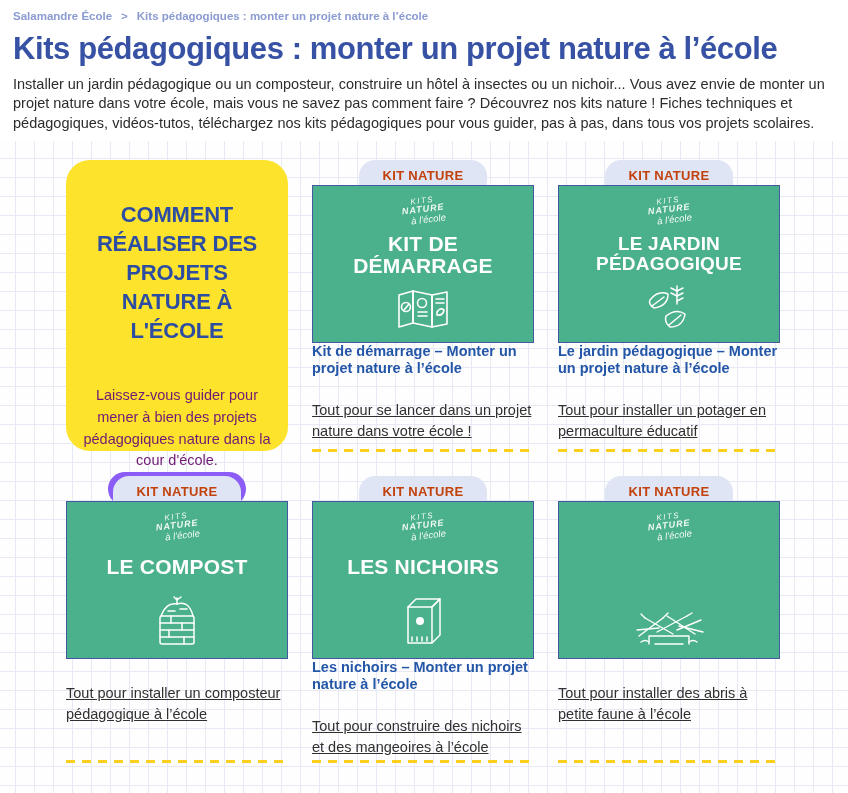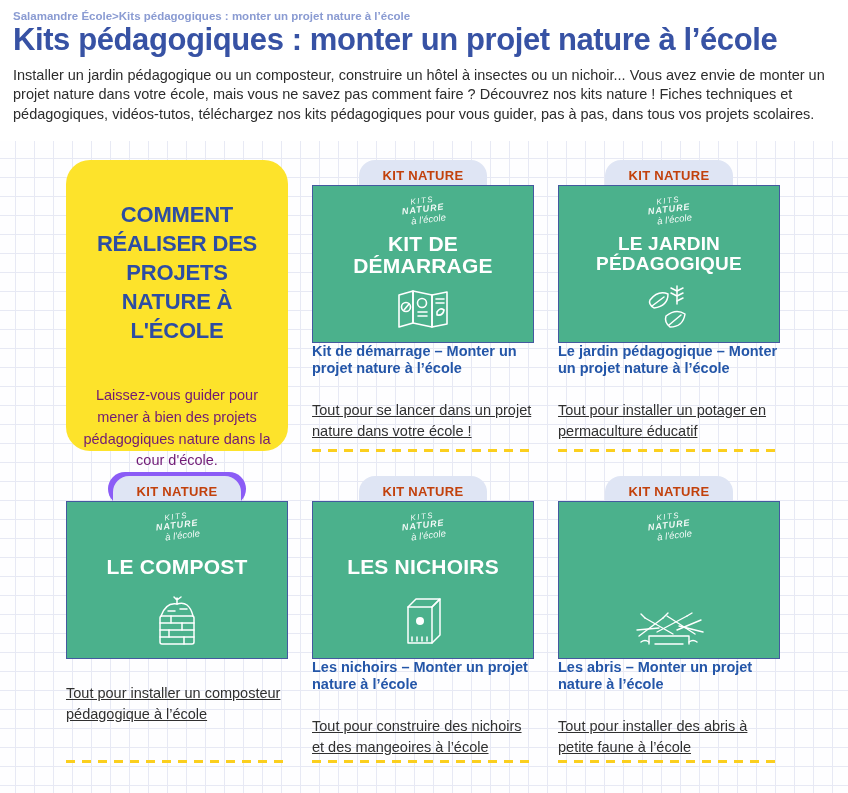--- a/index.html
+++ b/index.html
@@ -8,23 +8,23 @@
     font-family:"Liberation Sans", sans-serif;
     background:#ffffff;
     position:relative;
     overflow:hidden;
     -webkit-font-smoothing:antialiased;
   }
 
   
   .header { padding:10px 13px 0 13px; }
   .breadcrumb {
-    display:flex; align-items:center; 
+    display:flex; align-items:center; gap:9px;
     font-size:11.5px; color:#8a9bd2; font-weight:600;
-    white-space:nowrap;
+    margin-bottom:9px; white-space:nowrap;
   }
   .breadcrumb .crumb-link { cursor:pointer; }
   .page-title {
     font-size:31px; font-weight:800; color:#3752a4;
     letter-spacing:-0.4px; margin-bottom:8px;
   }
   .intro {
     font-size:14.5px; line-height:1.33; color:#2c2c2c;
     max-width:828px;
   }
@@ -279,20 +279,19 @@
             <path d="M26 26 L56 10"></path>
             <path d="M36 10 L64 28"></path>
             <path d="M46 24 L70 14"></path>
             <path d="M6 24 L28 22"></path>
             <path d="M48 20 L72 26"></path>
             <path d="M32 12 l5 -5 M56 10 l5 -3 M14 12 l-4 -4"></path>
             <path d="M18 30 H58 M18 30 v8 M58 30 v8 M24 38 h28"></path>
             <path d="M10 36 q4 -3 8 0 M58 36 q4 -3 8 0"></path>
           </svg>
         </div>
-        <div class="kit-title">Les abris – Monter un projet nature à l’école</div>
         <div class="kit-desc">Tout pour installer des abris à petite faune à l’école</div>
         <div class="dash-sep"></div>
       </div>
     </div>
 
   </div>
 </div>
 
 </body></html>

